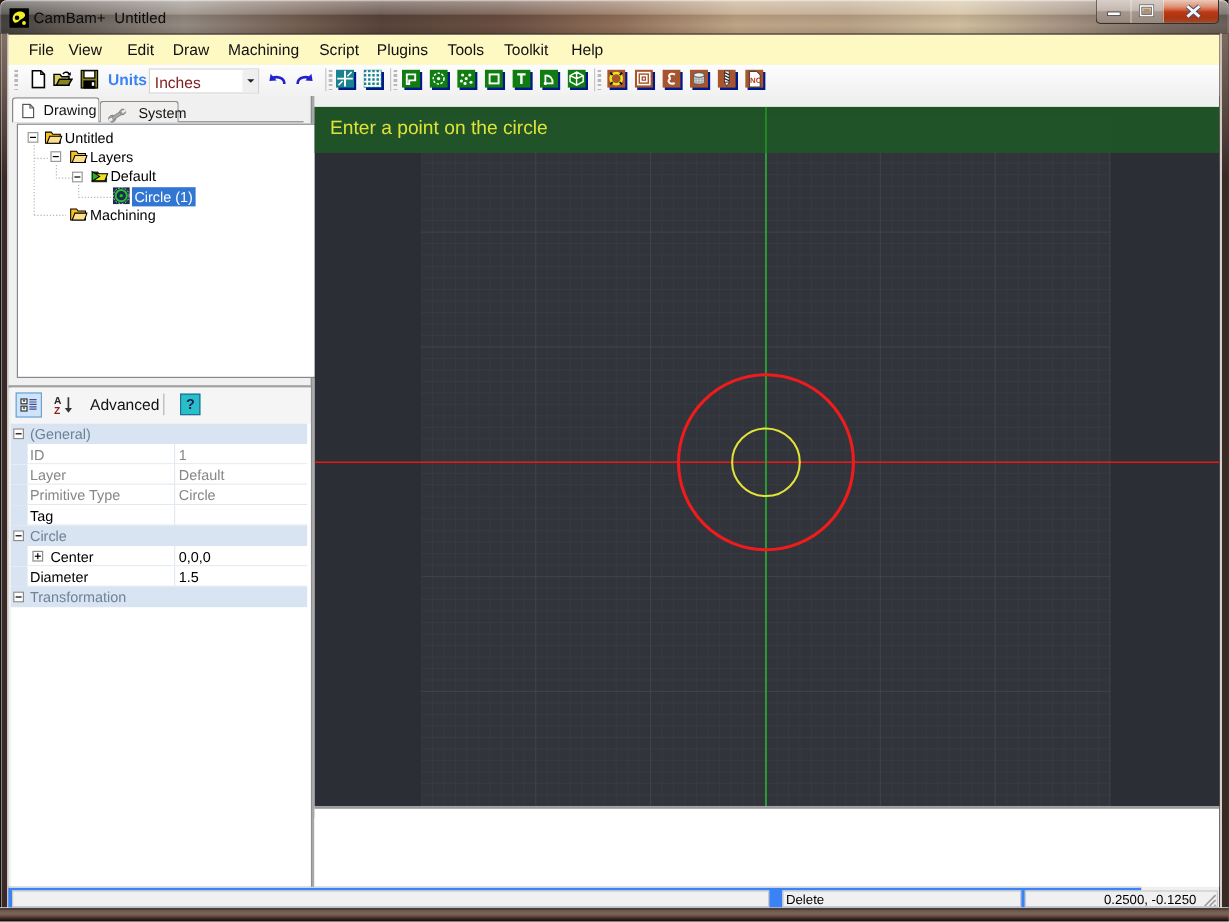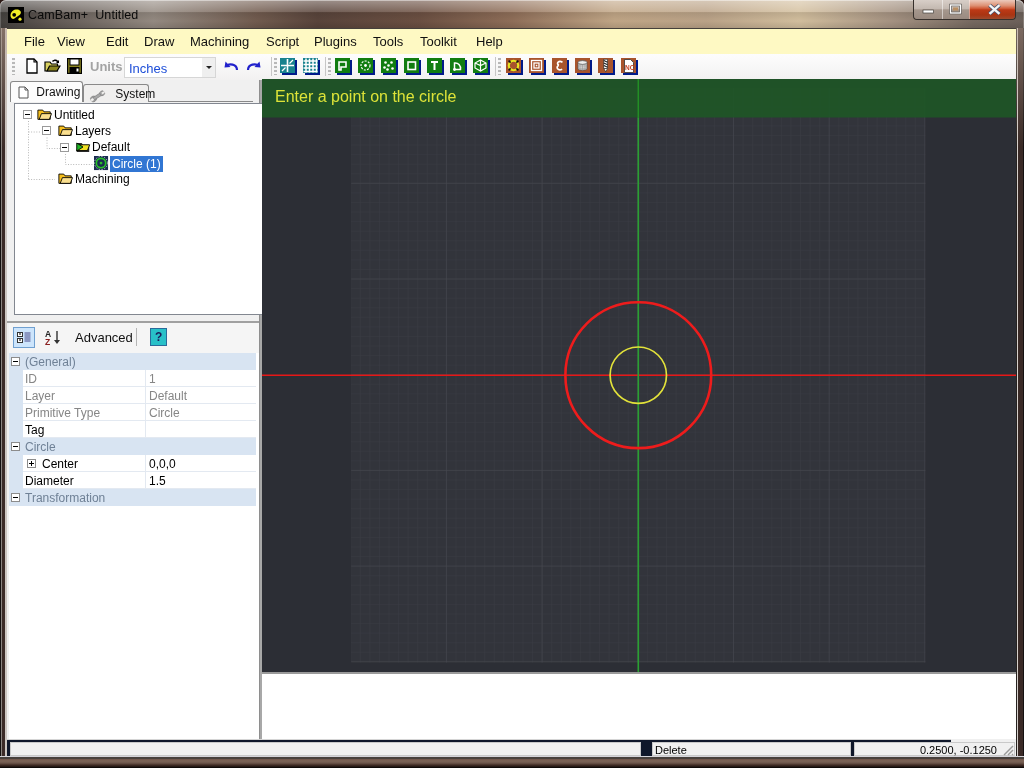--- a/index.html
+++ b/index.html
@@ -32,23 +32,23 @@
 #btnmax{left:28px;width:27px;border-left:1px solid rgba(255,255,255,.5);background:linear-gradient(180deg,#d8cfc8 0%,#c4b9b1 45%,#a5978d 52%,#998a80 100%);}
 #btncls{left:55px;width:46px;border-left:1px solid rgba(255,255,255,.5);border-radius:0 0 4px 0;background:linear-gradient(180deg,#eccabc 0%,#dd9073 30%,#cf5936 45%,#bc3916 52%,#a93412 78%,#a04a2c 100%);}
 
 #menubar{left:7px;top:29px;width:1009px;height:25px;background:#fef9c3;}
 .mi{position:absolute;top:5px;font-size:13px;color:#111;}
 
 #toolbar{left:7px;top:54px;width:1009px;height:26px;background:linear-gradient(180deg,#fdfdfd,#f2f1f1);}
 .grip{position:absolute;top:4px;width:3px;height:17px;
 background:repeating-linear-gradient(180deg,#b8b8b8 0 2px,#f5f5f5 2px 4px);}
 .tsep{position:absolute;top:3px;width:1px;height:19px;background:#c6c6c6;}
-#unitslbl{left:90px;top:59px;font-size:13px;font-weight:bold;color:#a3a3a3;position:absolute;}
+#unitslbl{left:90px;top:59px;font-size:13px;font-weight:bold;color:#3b82f6;position:absolute;}
 #unitsbox{left:124px;top:57px;width:92px;height:21px;background:#fff;border:1px solid #d6d6d6;position:absolute;}
-#unitsbox .txt{position:absolute;left:4px;top:3px;font-size:13px;color:#1d4ed8;}
+#unitsbox .txt{position:absolute;left:4px;top:3px;font-size:13px;color:#7f1d1d;}
 #unitsbox .dd{position:absolute;right:0;top:0;width:13px;height:19px;background:#efefef;}
 #unitsbox .dd:after{content:"";position:absolute;left:3.5px;top:8px;border-left:3px solid transparent;border-right:3px solid transparent;border-top:3.5px solid #222;}
 .ticon{position:absolute;top:58px;}
 
 #leftpanel{left:7px;top:80px;width:252px;height:659px;background:#f0f0f0;}
 #vsplit{left:259px;top:80px;width:3px;height:659px;background:#a8a8a8;border-left:1px solid #8e8e8e;}
 
 .tab{position:absolute;font-size:13px;color:#111;}
 #tabDrawing{left:10px;top:81px;width:73px;height:21px;background:#fcfcfc;border:1px solid #898989;border-bottom:none;border-radius:3px 3px 0 0;z-index:3;}
 #tabSystem{left:83px;top:84px;width:66px;height:18px;background:#f0efee;border:1px solid #898989;border-bottom:none;border-radius:3px 3px 0 0;z-index:2;}
@@ -70,24 +70,24 @@
 .prow .val{position:absolute;left:140px;top:2px;}
 .prow .vline{position:absolute;left:136px;top:0;width:1px;height:17px;background:#e3e9f1;}
 .prow .hline{position:absolute;left:14px;bottom:0;width:233px;height:1px;background:#e3e9f1;}
 .pcat{position:absolute;left:0;width:247px;height:17px;background:#d8e4f2;color:#6f8196;}
 .pcat .lbl{position:absolute;left:16px;top:2px;}
 .gray{color:#868686;}
 .pexp{position:absolute;left:2px;top:4px;width:9px;height:9px;background:#fff;border:1px solid #8c8c8c;}
 .pexp:after{content:"";position:absolute;left:1px;top:3px;width:5px;height:1px;background:#000;}
 .pexp.plus:before{content:"";position:absolute;left:3px;top:1px;width:1px;height:5px;background:#000;}
 
-#canvas{left:262px;top:79px;width:754px;height:593px;}
+#canvas{left:262px;top:89px;width:754px;height:593px;}
 #belowcanvas{left:262px;top:672px;width:754px;height:67px;background:#fff;border-top:2px solid #9a9a9a;}
 
-#statusbar{left:7px;top:739px;width:944px;height:17px;background:#0f172a;border-top:1px solid #d5d5d5;font-size:11px;color:#000;}
+#statusbar{left:7px;top:739px;width:944px;height:17px;background:#3b82f6;border-top:1px solid #d5d5d5;font-size:11px;color:#000;}
 .spanel{position:absolute;top:2px;height:14px;border:1px solid #c9c9c9;background:#f0f0f0;}
 </style>
 </head>
 <body>
 <div id="root">
   <div class="abs" id="cornerTL"></div>
   <div class="abs" id="titlebar">
       <div class="abs shade"></div>
     </div>
   <div class="abs" id="frameL"></div>

